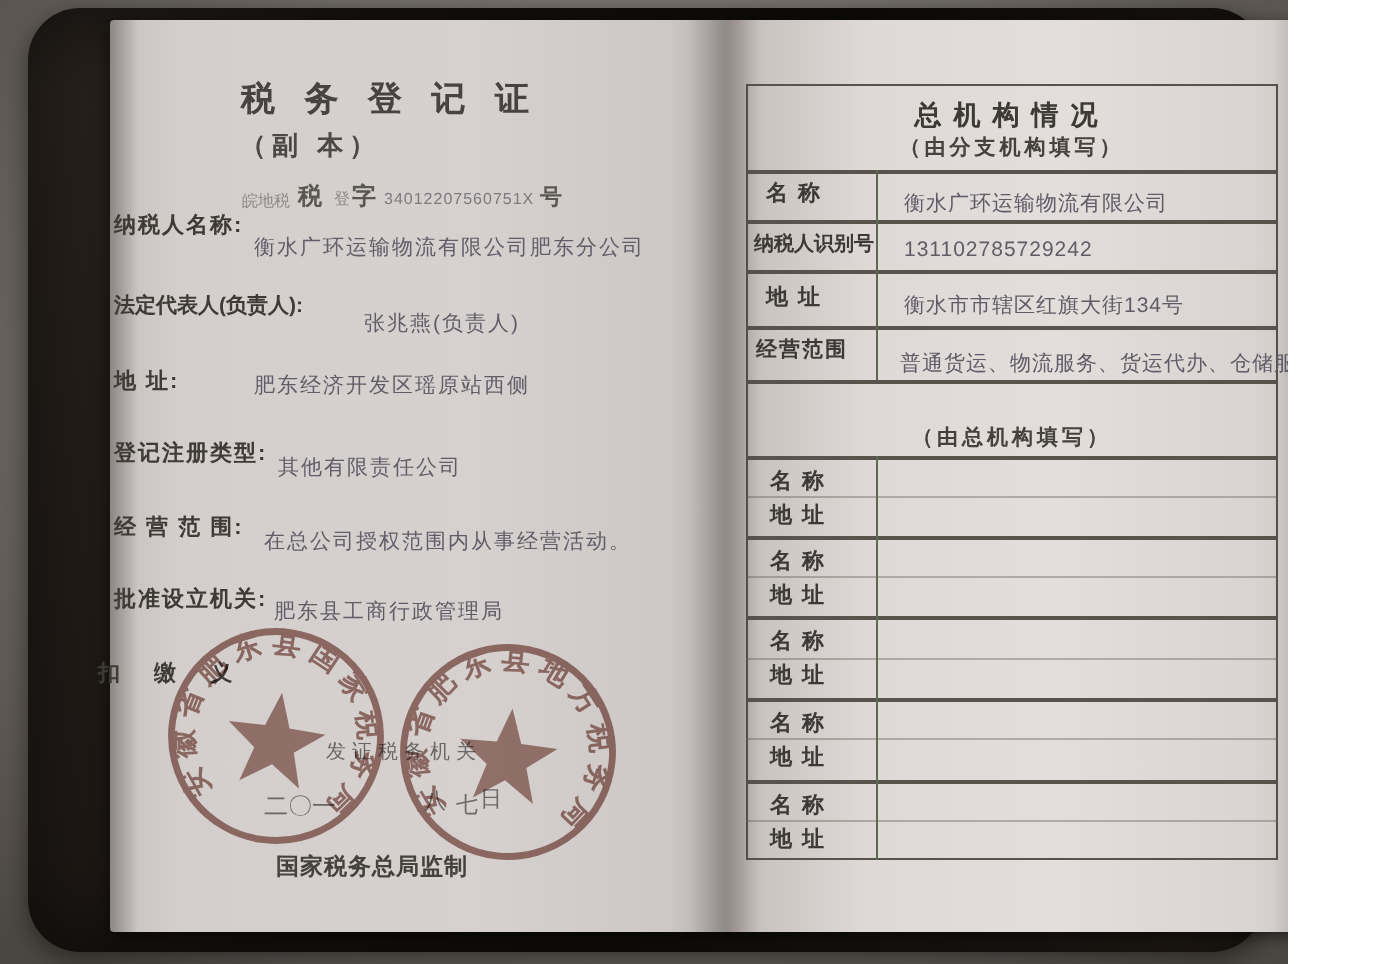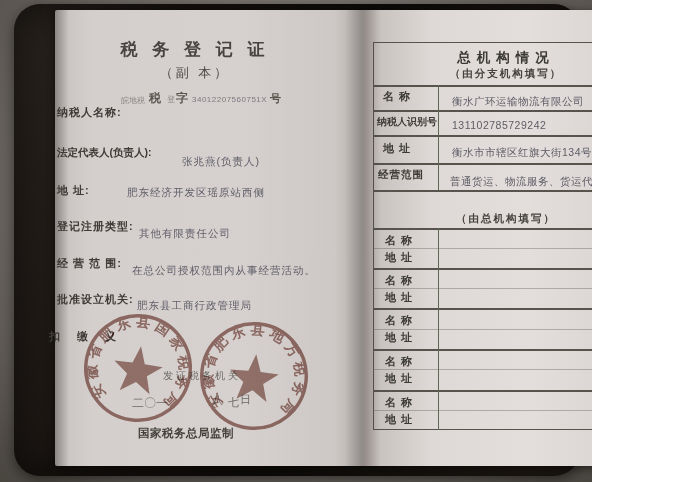--- a/index.html
+++ b/index.html
@@ -1,33 +1,33 @@
 <!DOCTYPE html>
 <html><head>
 <meta charset="utf-8">
 <style>
   html,body{margin:0;padding:0}
-  .photo{position:relative;width:592px;height:482px;overflow:hidden;
+  .photo{position:relative;width:644px;height:482px;overflow:hidden;
     background:radial-gradient(ellipse at 50% 40%,#8b8680 0%,#7b7670 45%,#5f5a55 80%,#49453f 100%);
     font-family:"Liberation Sans","DejaVu Sans",sans-serif;}
   .cover{position:absolute;left:14px;top:4px;right:12px;bottom:6px;border-radius:26px;
     background:linear-gradient(105deg,#2b2520 0%,#191411 25%,#120f0c 55%,#1d1814 80%,#272019 100%);
     box-shadow:0 4px 14px rgba(0,0,0,.5), inset 0 0 45px rgba(0,0,0,.65);}
   .paper{position:absolute;left:55px;top:10px;width:608px;height:456px;border-radius:2px;
     background:linear-gradient(90deg,#c6c1bf 0%,#d4cfcc 6%,#d6d1ce 30%,#cdc8c5 46%,#b2aca9 50.5%,#c8c2bf 53%,#ded9d6 62%,#e3dedb 78%,#d9d4d1 94%,#c8c3c0 100%);
     box-shadow:0 2px 8px rgba(0,0,0,.55);}
   .ledge{position:absolute;left:55px;top:10px;width:14px;height:456px;
     background:linear-gradient(90deg,rgba(30,25,20,.35),rgba(0,0,0,0));}
   .fold{position:absolute;left:345px;top:10px;width:36px;height:456px;
     background:linear-gradient(90deg,rgba(0,0,0,0),rgba(0,0,0,.18) 45%,rgba(60,50,45,.28) 55%,rgba(0,0,0,0));}
   .edge{position:absolute;left:636px;top:10px;width:27px;height:456px;
     background:linear-gradient(90deg,rgba(0,0,0,0),rgba(0,0,0,.12) 50%,rgba(40,35,30,.4) 90%,rgba(20,15,12,.55));}
   .abs{position:absolute;white-space:nowrap}
   .title{font-size:17px;font-weight:bold;letter-spacing:5px;color:#474340;text-align:center;width:150px}
-  .subtitle{font-size:13px;font-weight:normal;letter-spacing:3px;color:#4c4845;text-align:center;width:150px}
+  .subtitle{font-size:13px;font-weight:bold;letter-spacing:3px;color:#4c4845;text-align:left;width:150px}
   .lbl{font-size:11px;font-weight:bold;letter-spacing:1px;color:#3e3b37}
   .lbl-sm{font-size:10px;font-weight:bold;letter-spacing:0;color:#3e3b37}
   .val{font-size:10.5px;letter-spacing:1px;color:#5f5d68}
   .faint{color:rgba(70,68,66,.75)}
   .ser-s{font-size:8px;color:#8b8785}
   .ser-b{font-size:12px;font-weight:bold;color:#5a5750}
   .ser-n{font-size:8px;letter-spacing:.5px;color:#7c7980}
   .footer{font-size:11.5px;font-weight:bold;letter-spacing:.5px;color:#45423e}
   
   .tbl{position:absolute;left:373px;top:42px;width:266px;height:388px;
@@ -58,20 +58,21 @@
   <div class="abs subtitle" style="left:120px;top:64px">（副 本）</div>
 
   <span class="abs ser-s" style="left:121px;top:95px">皖地税</span>
   <span class="abs ser-b" style="left:149px;top:90px">税</span>
   <span class="abs ser-s" style="left:167px;top:94px">登</span>
   <span class="abs ser-b" style="left:176px;top:90px">字</span>
   <span class="abs ser-n" style="left:192px;top:95px">34012207560751X</span>
   <span class="abs ser-b" style="left:270px;top:91px;font-size:11px">号</span>
 
   <div class="abs lbl" style="left:57px;top:105px">纳税人名称:</div>
+  <div class="abs val" style="left:127px;top:117px">衡水广环运输物流有限公司肥东分公司</div>
 
   <div class="abs lbl-sm" style="left:57px;top:146px;font-size:10.5px">法定代表人(负责人):</div>
   <div class="abs val" style="left:182px;top:155px">张兆燕(负责人)</div>
 
   <div class="abs lbl" style="left:57px;top:183px">地      址:</div>
   <div class="abs val" style="left:127px;top:186px">肥东经济开发区瑶原站西侧</div>
 
   <div class="abs lbl" style="left:57px;top:219px">登记注册类型:</div>
   <div class="abs val" style="left:139px;top:227px">其他有限责任公司</div>
 

